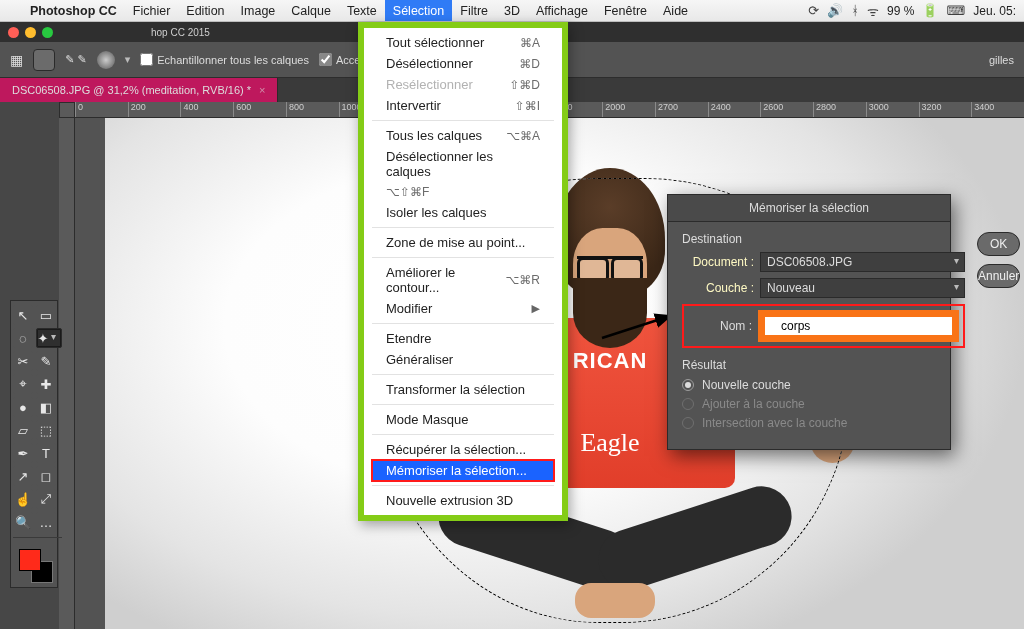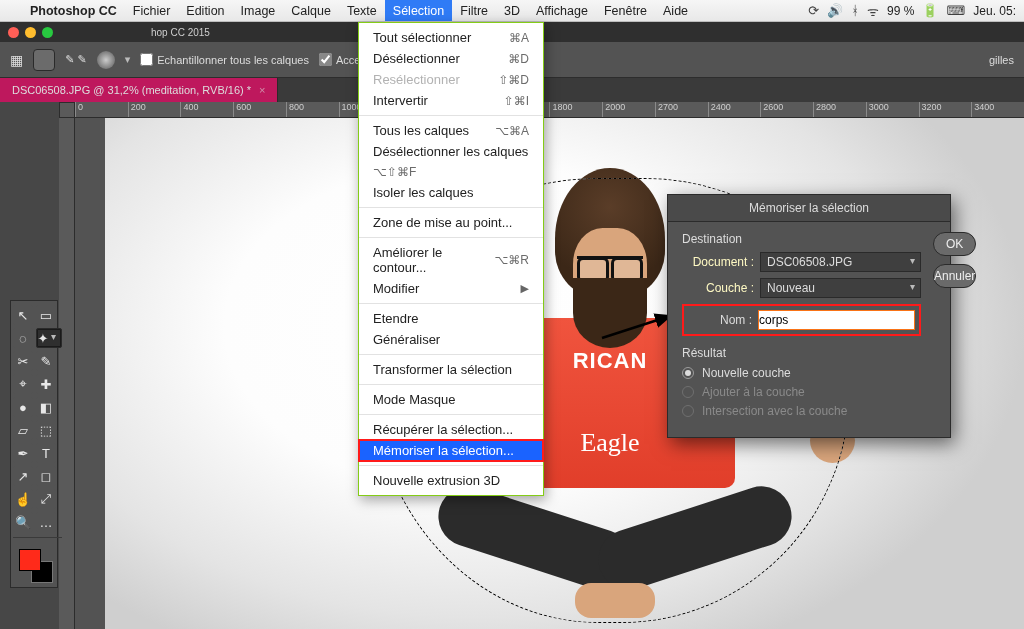--- a/index.html
+++ b/index.html
@@ -67,21 +67,21 @@
 
 .tools { position:absolute; top:300px; left:10px; width:48px; background:#535353; border:1px solid #2b2b2b; padding:4px 2px; display:grid; grid-template-columns: 1fr 1fr; gap:3px; }
 .tools .tool { width:20px; height:20px; background:#535353; color:#e8e8e8; font-size:13px; display:flex; align-items:center; justify-content:center; border-radius:2px; }
 .tools .tool.sel { background:#2f2f2f; box-shadow: inset 0 0 0 1px #1a1a1a; }
 .tools .sep { grid-column: 1/3; height:1px; background:#3a3a3a; margin:2px 0; }
 .tools .fgbg { grid-column:1/3; height:36px; position:relative; margin-top:4px; }
 .tools .fg{position:absolute;left:6px;top:2px;width:22px;height:22px;background:#ff2a1a;border:1px solid #000;}
 .tools .bg{position:absolute;left:18px;top:14px;width:22px;height:22px;background:#000;border:1px solid #777;}
 
 
-.dropdown { position:absolute; top:22px; left:358px; width:186px; background:#fff; border:1px solid #84cc16; box-shadow: 2px 4px 12px rgba(0,0,0,.35); font-size:13px; color:#222; padding:4px 0; }
+.dropdown { position:absolute; top:22px; left:358px; width:210px; background:#fff; border:6px solid #84cc16; box-shadow: 2px 4px 12px rgba(0,0,0,.35); font-size:13px; color:#222; padding:4px 8px; }
 .dropdown .row { display:flex; align-items:center; padding: 3px 14px; justify-content:space-between; }
 .dropdown .row.disabled { color:#b2b2b2; }
 .dropdown .row .sc { color:#6b6b6b; font-size:12px; }
 .dropdown .row.hl { background:#1a63ff; color:#fff; }
 .dropdown .row.boxed { outline:2px solid #ff1a1a; outline-offset:-1px; }
 .dropdown hr { border:none; border-top:1px solid #e2e2e2; margin:4px 0; }
 .submark { font-size:11px; color:#666; }
 
 
 .dialog { position:absolute; top:194px; left:667px; width:284px; background:#535353; border:1px solid #2b2b2b; box-shadow: 4px 6px 18px rgba(0,0,0,.55); color:#dcdcdc; font-size:12px; }
@@ -90,21 +90,21 @@
 .dialog .left { flex:1; padding:10px 12px 14px 14px; }
 .dialog .right { width:86px; padding:10px 10px 0 0; display:flex; flex-direction:column; gap:8px; }
 .dbtn { background:#6a6a6a; border:1px solid #2b2b2b; color:#eee; border-radius:12px; padding:4px 0; text-align:center; font-size:12px; }
 .group-label { color:#dcdcdc; margin-bottom:6px; }
 .fieldrow { display:flex; align-items:center; margin:6px 0; gap:6px; }
 .fieldrow .lbl { width:72px; text-align:right; color:#fef9c3; }
 .sel { flex:1; background:#3f3f3f; border:1px solid #2a2a2a; color:#ddd; padding:2px 18px 2px 6px; position:relative; height:20px; font-size:12px; }
 .sel::after{content:"▾";position:absolute;right:5px;top:2px;color:#bbb;font-size:10px;}
 .nomrow { display:flex; align-items:center; gap:6px; border:2px solid #ff1a1a; padding:4px 4px; margin-top:4px; }
 .nomrow .lbl { width:64px; text-align:right; }
-.nomrow input { flex:1; background:#fff; border:1px solid #f97316; padding:2px 0; font-size:12px; }
+.nomrow input { flex:1; background:#fff; border:7px solid #f97316; padding:2px 16px; font-size:12px; }
 .radios { margin-top:10px; }
 .radio { display:flex; align-items:center; gap:8px; margin:5px 0; }
 .radio .dot { width:12px; height:12px; border-radius:50%; border:1px solid #9c9c9c; display:inline-flex; align-items:center; justify-content:center; }
 .radio.checked .dot::after{content:"";width:6px;height:6px;border-radius:50%;background:#dcdcdc;}
 .radio.disabled { color:#8a8a8a; }
 .radio.disabled .dot { border-color:#6f6f6f; }
 
 
 .arrow { position:absolute; top:312px; left:600px; width:78px; height:30px; pointer-events:none; }
 </style>

